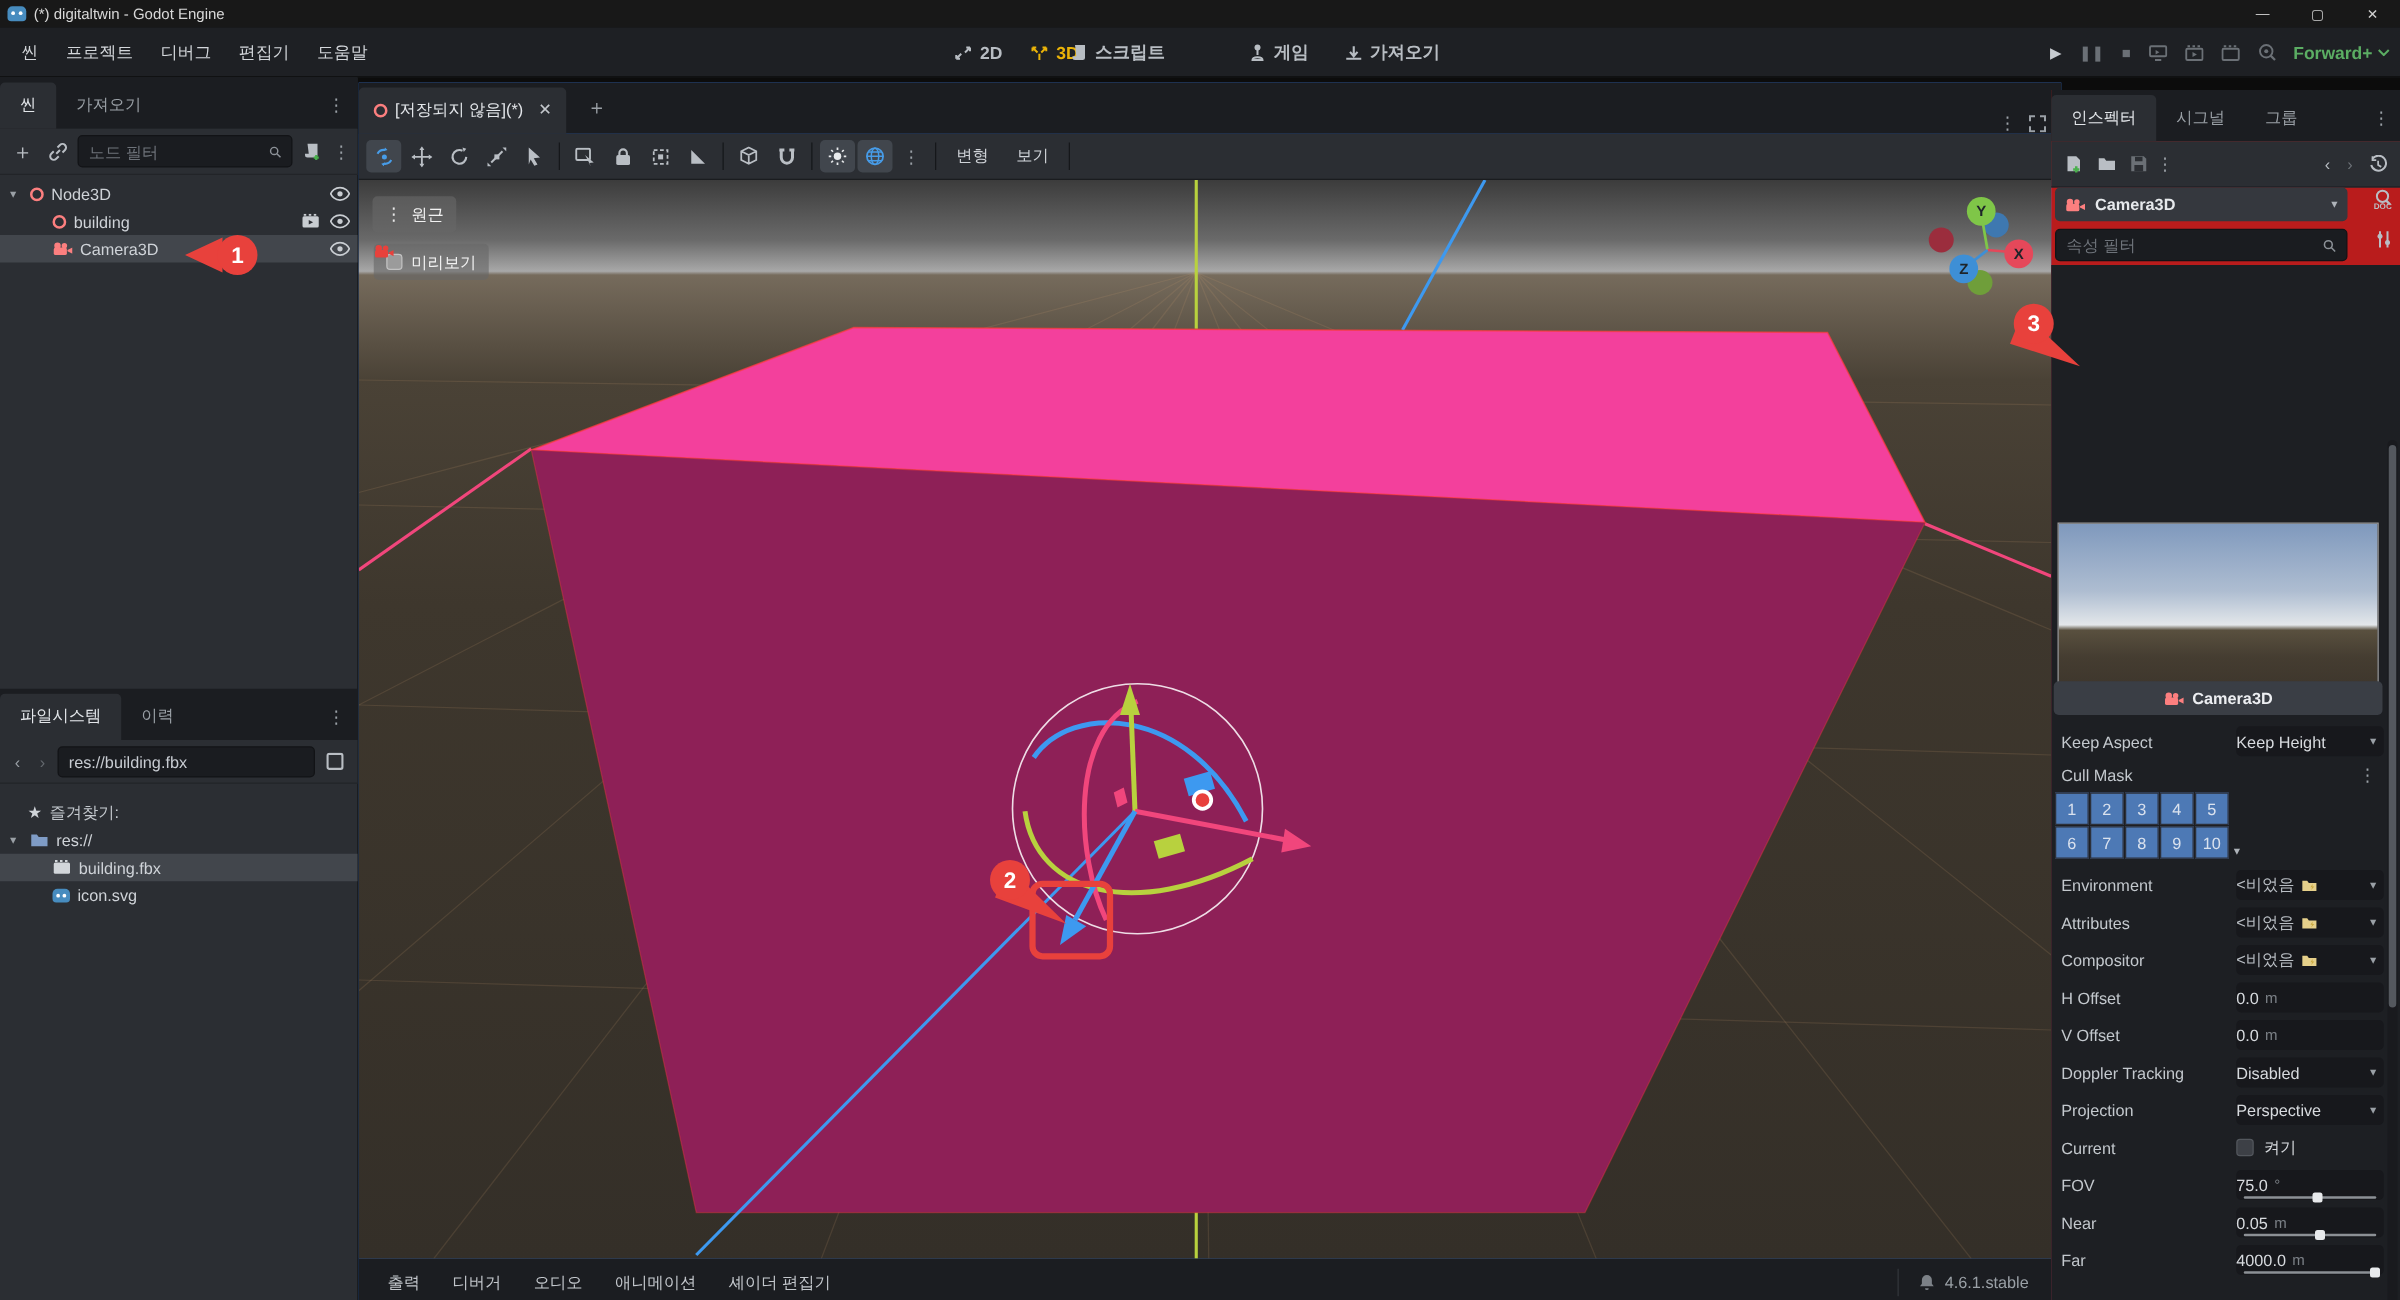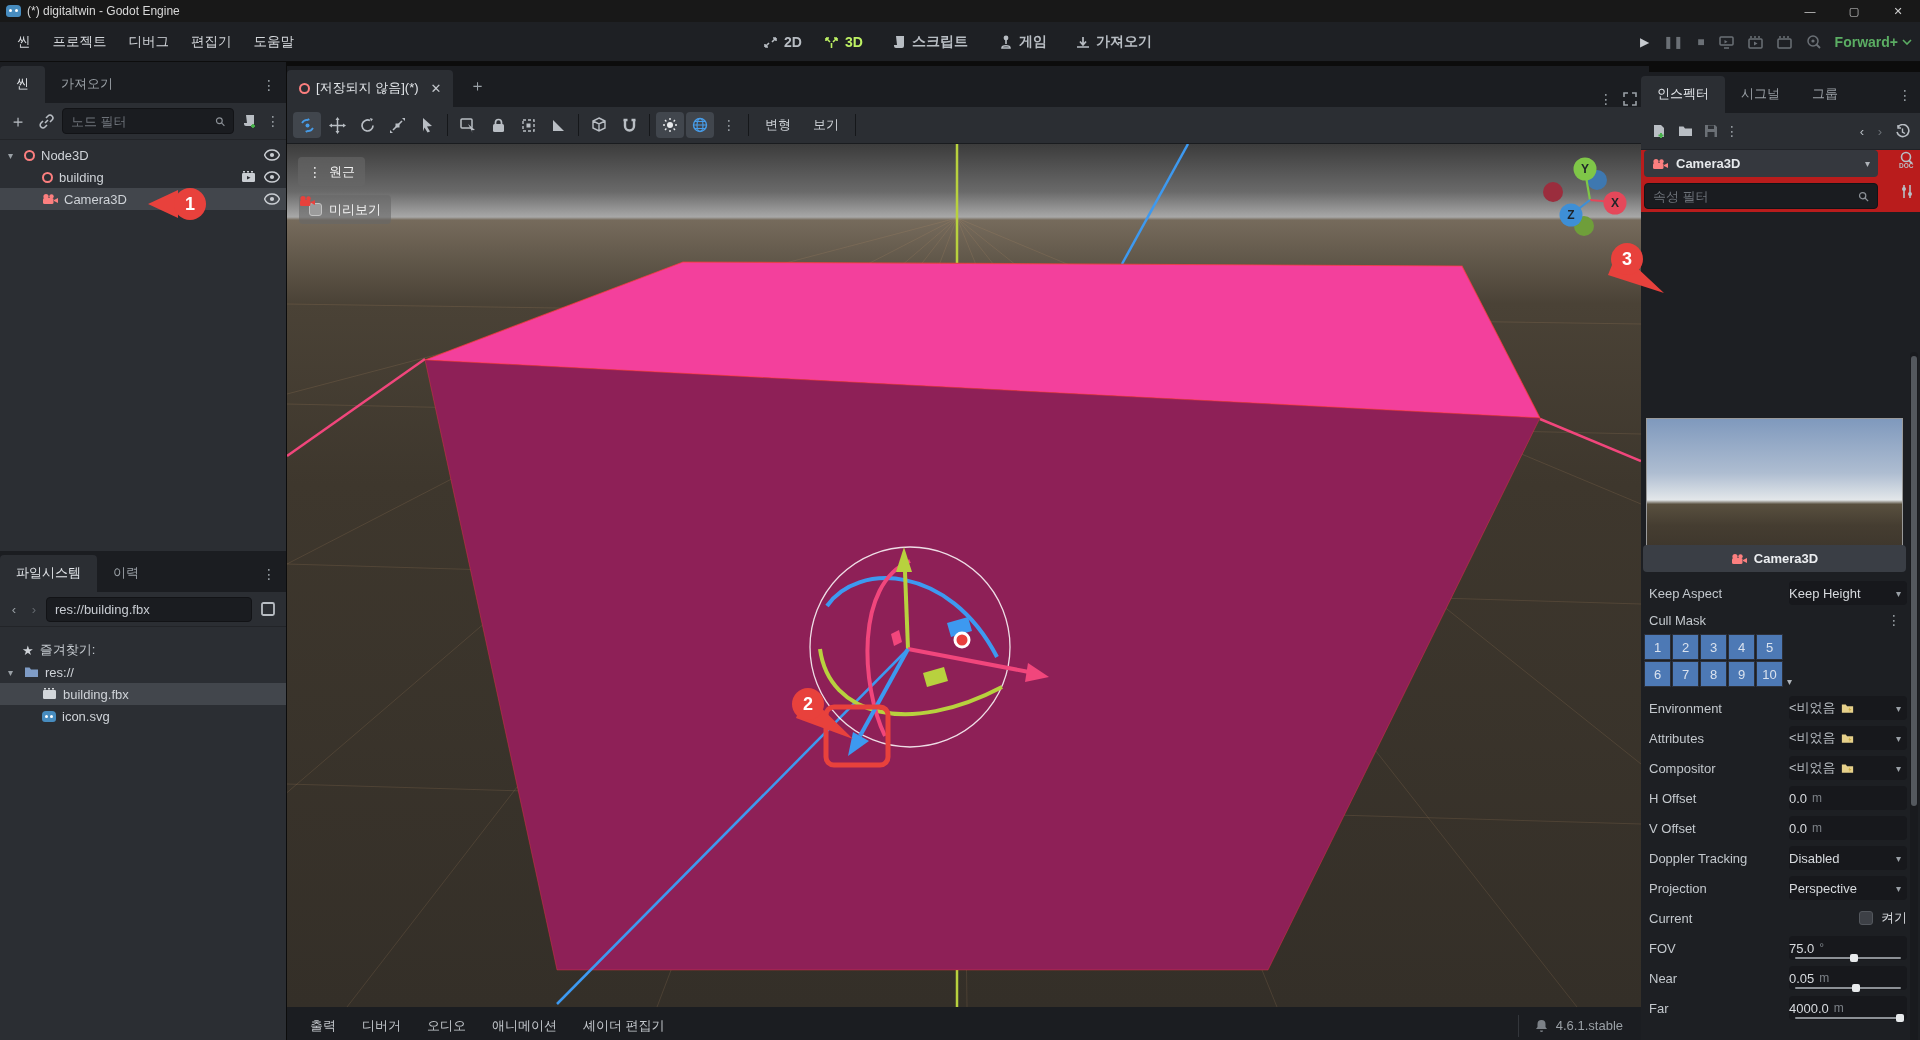--- a/index.html
+++ b/index.html
@@ -16,21 +16,21 @@
   .godot-logo { width:15px; height:12px; background:#478cbf; border-radius:4px 4px 3px 3px; position:relative; }
   .godot-logo:before { content:""; position:absolute; left:3px; top:4px; width:3px; height:3px; background:#fff; border-radius:50%; }
   .godot-logo:after { content:""; position:absolute; right:3px; top:4px; width:3px; height:3px; background:#fff; border-radius:50%; }
 
   
   #menubar { left:0; top:22px; width:1920px; height:40px; background:#1e2024; border-bottom:1px solid #0d0d0d; }
   .menu-items { position:absolute; left:8px; top:0; height:40px; display:flex; align-items:center; gap:4px; }
   .menu-item { padding:4px 9px; color:#d4d7db; font-size:13.5px; border-radius:3px; }
   .ws { position:absolute; top:0; height:40px; display:flex; align-items:center; gap:6px; color:#b8bdc3; font-weight:bold; font-size:14px; }
   .ws svg { display:block; }
-  .ws.active { color:#bef264; }
+  .ws.active { color:#eab308; }
   #runbar { position:absolute; right:8px; top:0; height:40px; display:flex; align-items:center; gap:14px; }
   .runbtn { color:#c7cbd0; font-size:12px; display:flex; align-items:center; }
   .runbtn.dim { color:#6b7076; }
   #fwd { color:#5bad63; font-weight:bold; font-size:14px; display:flex; align-items:center; gap:4px; }
 
   
   .tabstrip { background:#1b1d21; display:flex; align-items:flex-end; height:41px; }
   .tab { padding:9px 16px 10px; color:#9aa0a6; font-size:13px; display:flex; gap:6px; align-items:center; }
   .tab.active { background:#2b2e33; color:#e3e6ea; border-radius:4px 4px 0 0; }
   .dots { color:#9aa0a6; font-size:14px; letter-spacing:0; }
@@ -132,21 +132,21 @@
           <path d="M2 11 L6 7 M2 11 l3 0 M2 11 l0 -3 M13 2 L9 6 M13 2 l-3 0 M13 2 l0 3" stroke="currentColor" stroke-width="1.6" fill="none"></path>
         </svg>
       <span>2D</span>
     </div>
     <div class="ws active" style="left:824px;">
       <svg width="15" height="13" viewBox="0 0 15 13">
           <path d="M2 2 l4 4 M2 2 l3 0 M2 2 l0 3 M13 2 l-4 4 M13 2 l-3 0 M13 2 l0 3 M7.5 7 l0 5" stroke="currentColor" stroke-width="1.6" fill="none"></path>
         </svg>
       <span>3D</span>
     </div>
-    <div class="ws" style="left:893px;">
+    <div class="ws" style="left:857px;">
       <svg width="13" height="14" viewBox="0 0 13 14">
           <path d="M3 1 h8 v10 a2 2 0 0 1 -2 2 h-6 a2 2 0 0 1 -2 -2 v-1 h3 z" fill="currentColor"></path>
         </svg>
       <span>스크립트</span>
     </div>
     <div class="ws" style="left:999px;">
       <svg width="14" height="14" viewBox="0 0 14 14">
           <circle cx="7" cy="3" r="2.4" fill="currentColor"></circle>
           <path d="M7 5 v4 M3 13 c0-3 8-3 8 0 z" stroke="currentColor" stroke-width="1.6" fill="none"></path>
         </svg>
@@ -696,21 +696,21 @@
         </div>
         <div class="prop-row">
           <span class="prop-label">Projection</span>
           <span class="prop-value">
             <span>Perspective</span>
               <span class="caret">▾</span>
           </span>
         </div>
         <div class="prop-row">
           <span class="prop-label">Current</span>
-          <span class="prop-value" style="background:transparent;justify-content:flex-end;gap:8px;">
+          <span class="prop-value" style="background:transparent;justify-content:flex-start;gap:8px;">
             <span style="width:14px;height:14px;background:#3d4046;border:1px solid #53575d;border-radius:3px;"></span>
             <span>켜기</span>
           </span>
         </div>
         <div class="prop-row">
           <span class="prop-label">FOV</span>
           <span class="prop-value">
             <span>75.0</span>
               <span class="unit">°</span>
             <span class="slider-track">

